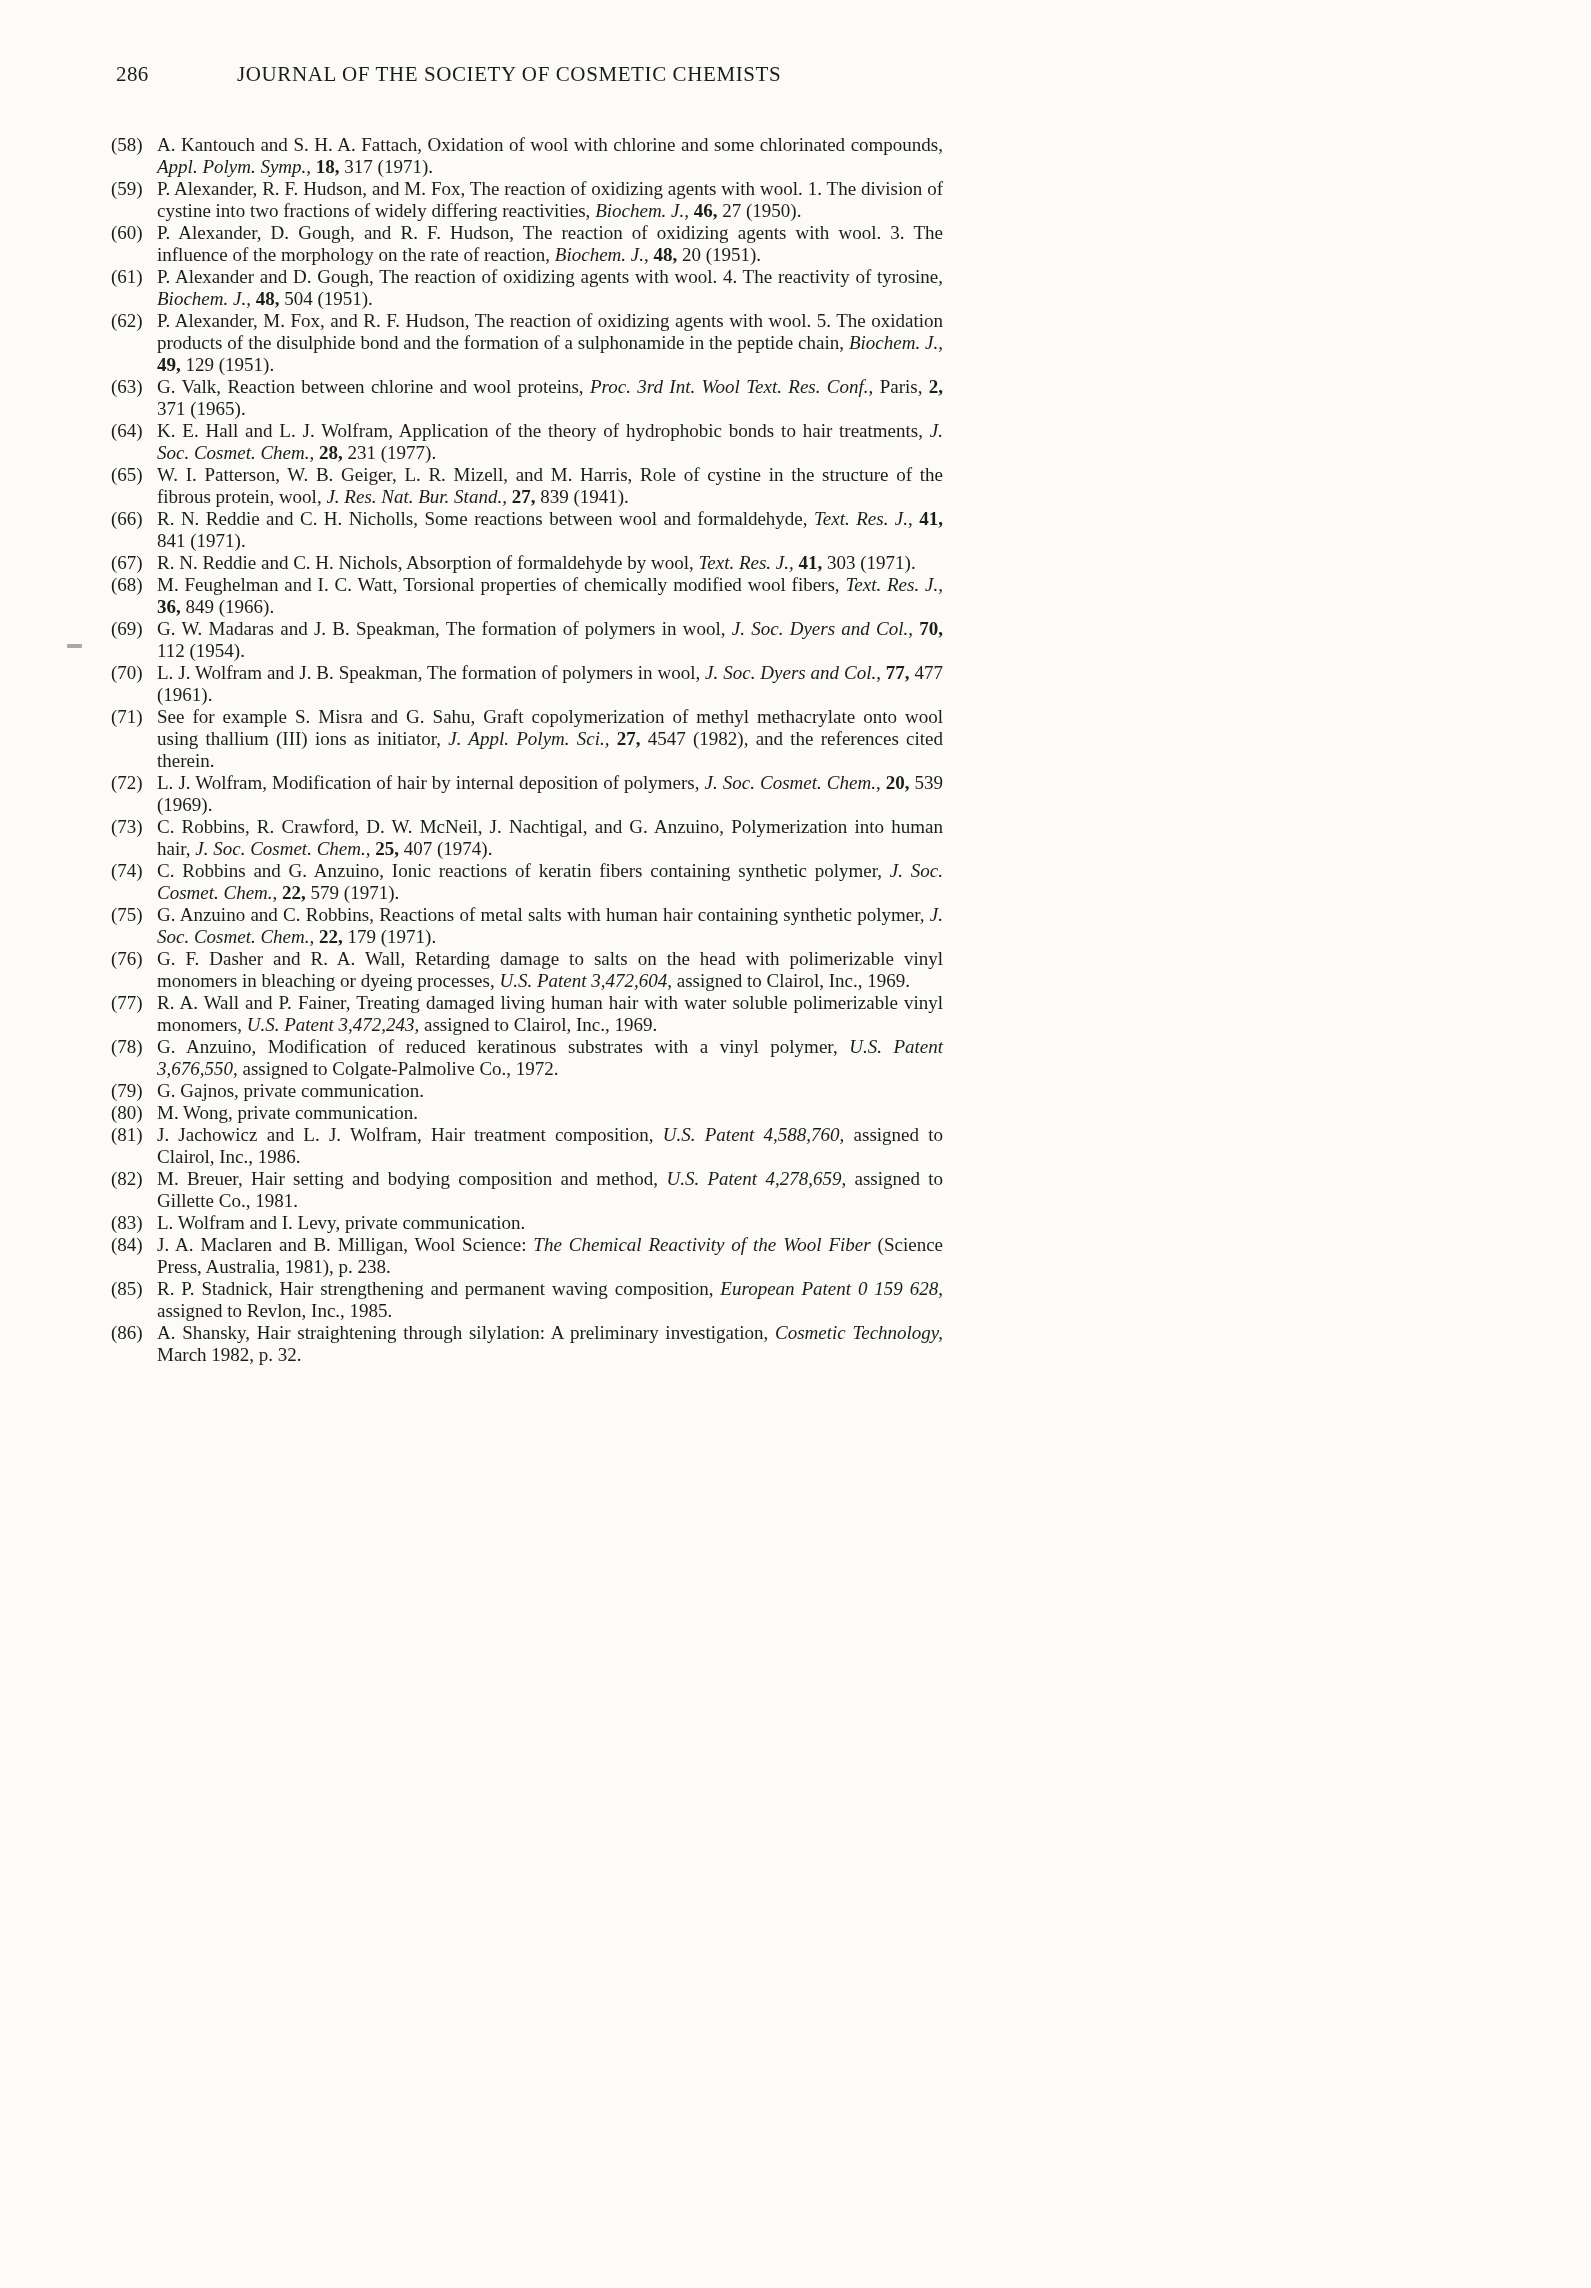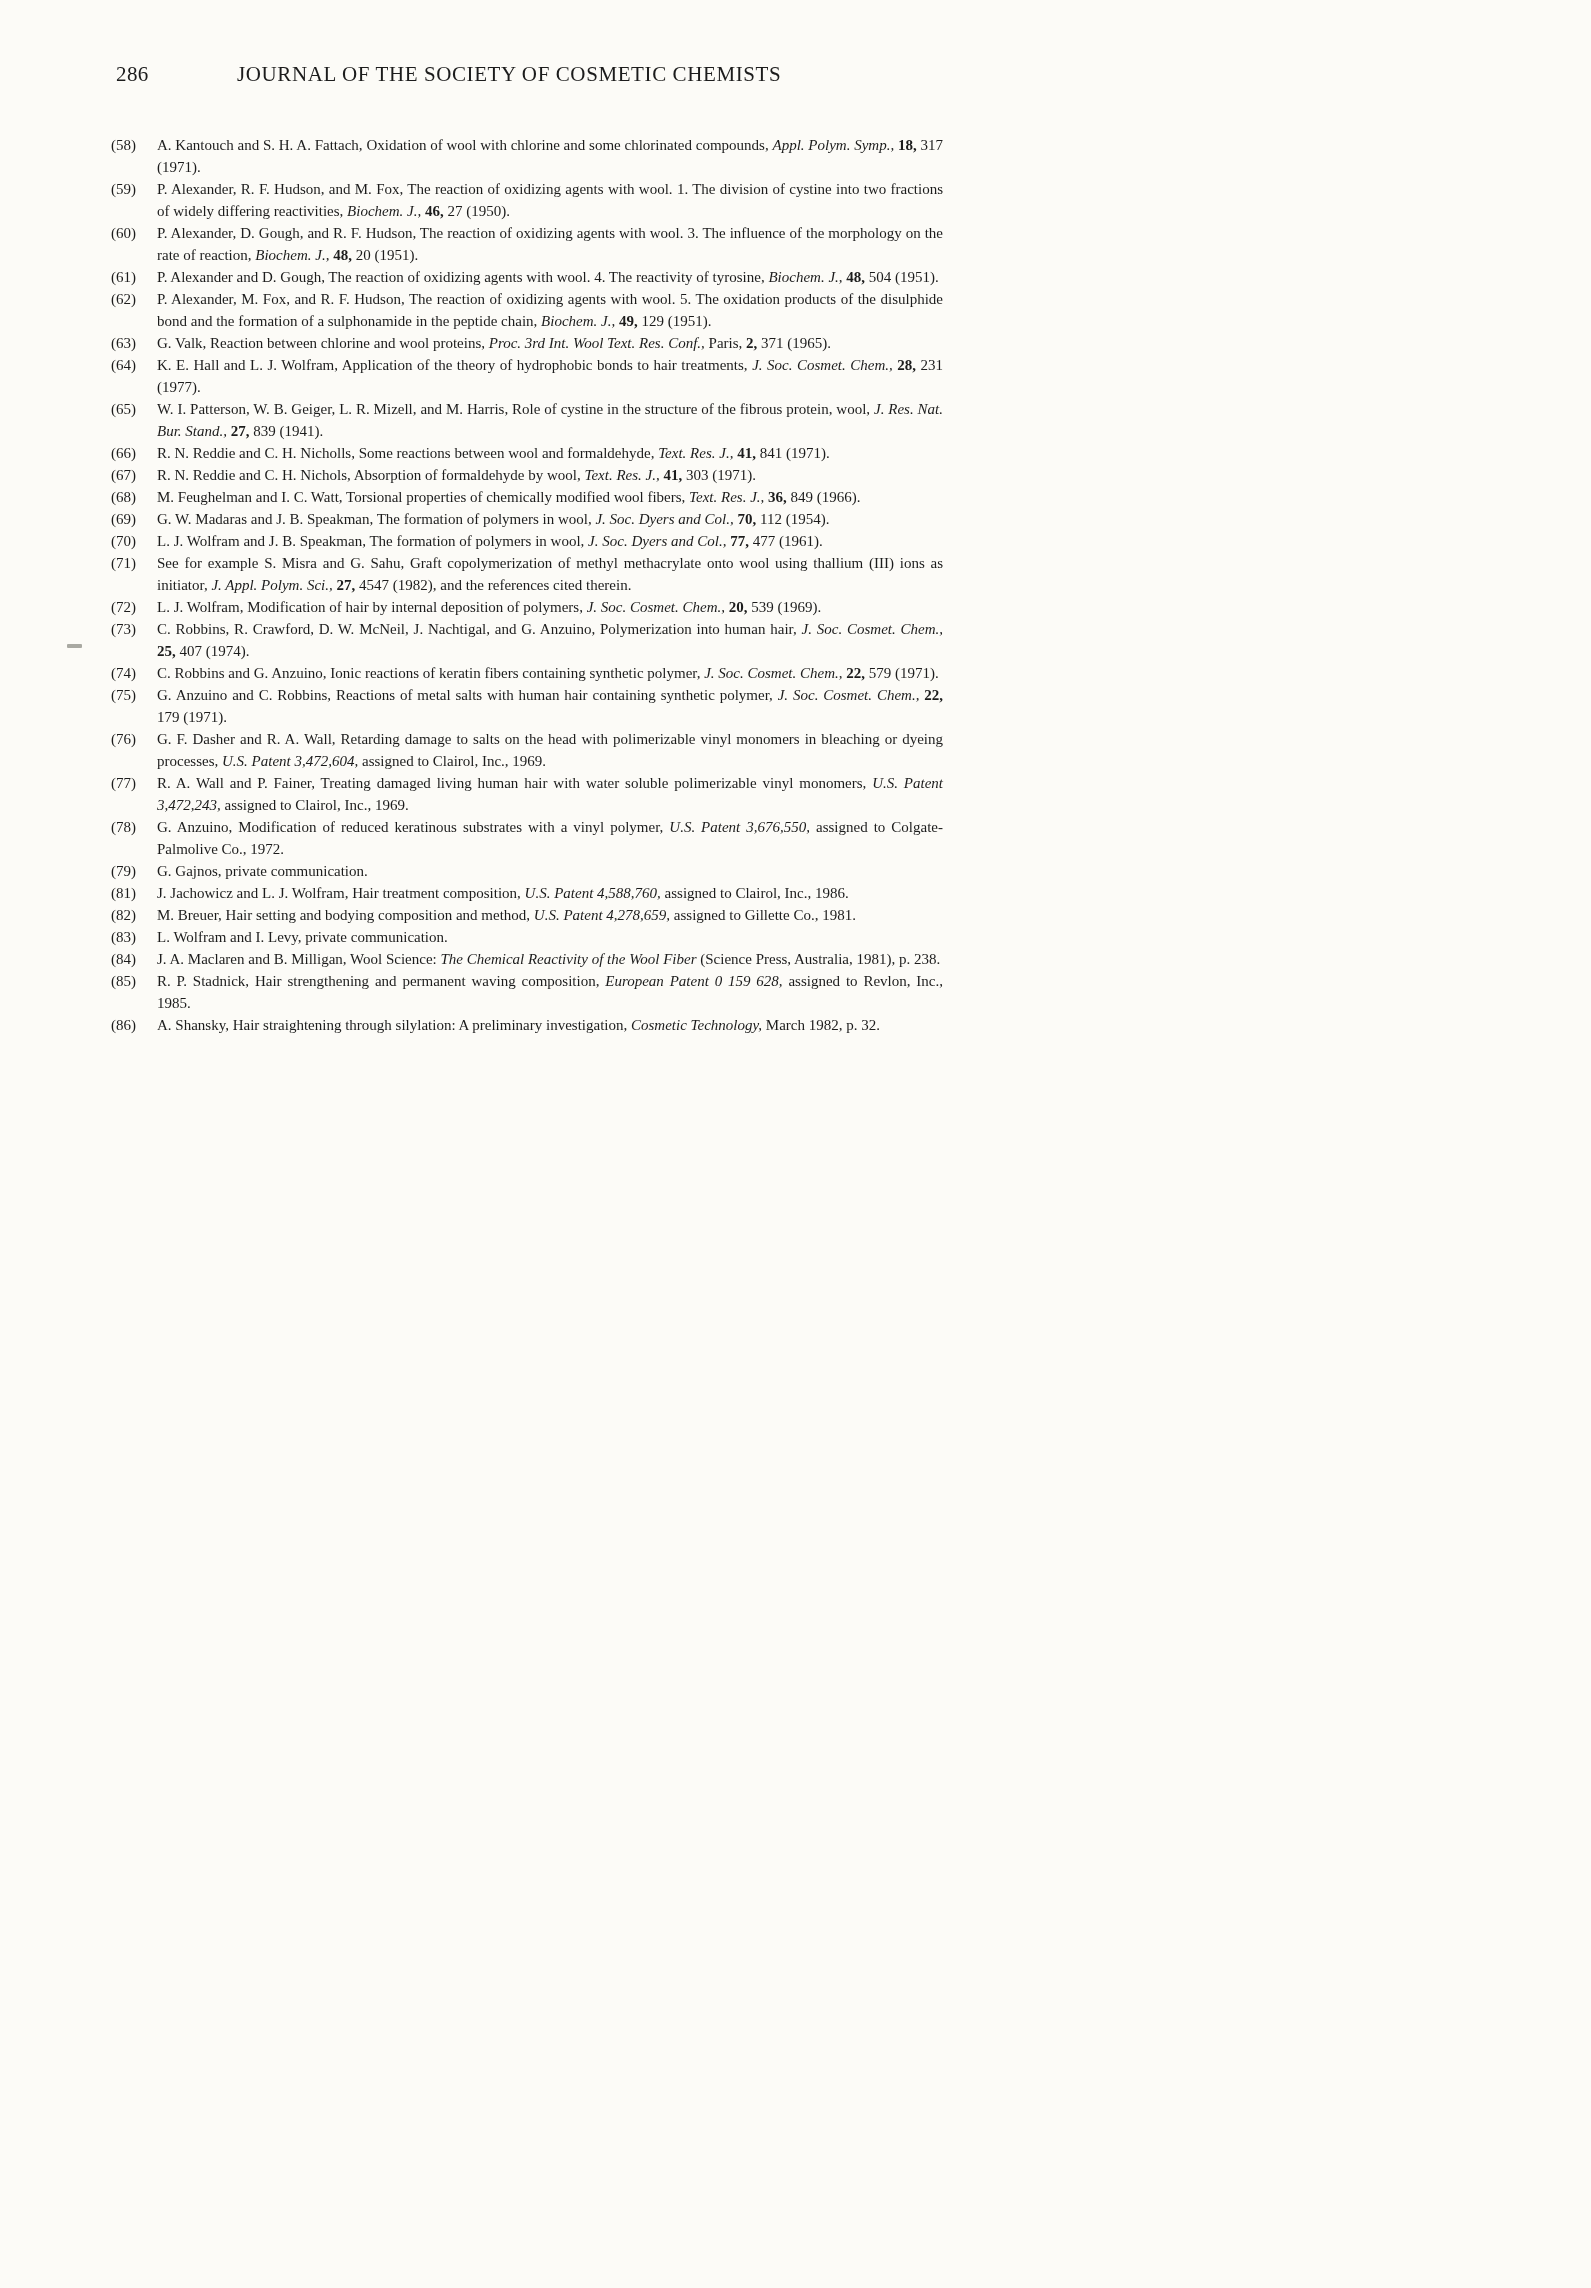--- a/index.html
+++ b/index.html
@@ -37,21 +37,21 @@
     font-weight: normal;
     letter-spacing: 0.6px;
     white-space: nowrap;
     text-align: center;
   }
   .references {
     position: absolute;
     left: 111px;
     top: 134px;
     width: 832px;
-    font-size: 15px;
+    font-size: 19px;
     line-height: 22px;
     text-align: justify;
   }
   .ref {
     position: relative;
     padding-left: 46px;
   }
   .ref-num {
     position: absolute;
     left: 0;
@@ -98,20 +98,21 @@
       <div class="ref"><span class="ref-num">(70)</span><span class="ref-text"><span>L. J. Wolfram and J. B. Speakman, The formation of polymers in wool, </span><em>J. Soc. Dyers and Col., </em><strong>77, </strong><span>477 (1961).</span></span></div>
       <div class="ref"><span class="ref-num">(71)</span><span class="ref-text"><span>See for example S. Misra and G. Sahu, Graft copolymerization of methyl methacrylate onto wool using thallium (III) ions as initiator, </span><em>J. Appl. Polym. Sci., </em><strong>27, </strong><span>4547 (1982), and the references cited therein.</span></span></div>
       <div class="ref"><span class="ref-num">(72)</span><span class="ref-text"><span>L. J. Wolfram, Modification of hair by internal deposition of polymers, </span><em>J. Soc. Cosmet. Chem., </em><strong>20, </strong><span>539 (1969).</span></span></div>
       <div class="ref"><span class="ref-num">(73)</span><span class="ref-text"><span>C. Robbins, R. Crawford, D. W. McNeil, J. Nachtigal, and G. Anzuino, Polymerization into human hair, </span><em>J. Soc. Cosmet. Chem., </em><strong>25, </strong><span>407 (1974).</span></span></div>
       <div class="ref"><span class="ref-num">(74)</span><span class="ref-text"><span>C. Robbins and G. Anzuino, Ionic reactions of keratin fibers containing synthetic polymer, </span><em>J. Soc. Cosmet. Chem., </em><strong>22, </strong><span>579 (1971).</span></span></div>
       <div class="ref"><span class="ref-num">(75)</span><span class="ref-text"><span>G. Anzuino and C. Robbins, Reactions of metal salts with human hair containing synthetic polymer, </span><em>J. Soc. Cosmet. Chem., </em><strong>22, </strong><span>179 (1971).</span></span></div>
       <div class="ref"><span class="ref-num">(76)</span><span class="ref-text"><span>G. F. Dasher and R. A. Wall, Retarding damage to salts on the head with polimerizable vinyl monomers in bleaching or dyeing processes, </span><em>U.S. Patent 3,472,604, </em><span>assigned to Clairol, Inc., 1969.</span></span></div>
       <div class="ref"><span class="ref-num">(77)</span><span class="ref-text"><span>R. A. Wall and P. Fainer, Treating damaged living human hair with water soluble polimerizable vinyl monomers, </span><em>U.S. Patent 3,472,243, </em><span>assigned to Clairol, Inc., 1969.</span></span></div>
       <div class="ref"><span class="ref-num">(78)</span><span class="ref-text"><span>G. Anzuino, Modification of reduced keratinous substrates with a vinyl polymer, </span><em>U.S. Patent 3,676,550, </em><span>assigned to Colgate-Palmolive Co., 1972.</span></span></div>
       <div class="ref"><span class="ref-num">(79)</span><span class="ref-text"><span>G. Gajnos, private communication.</span></span></div>
+      <div class="ref"><span class="ref-num">(80)</span><span class="ref-text"><span>M. Wong, private communication.</span></span></div>
       <div class="ref"><span class="ref-num">(81)</span><span class="ref-text"><span>J. Jachowicz and L. J. Wolfram, Hair treatment composition, </span><em>U.S. Patent 4,588,760, </em><span>assigned to Clairol, Inc., 1986.</span></span></div>
       <div class="ref"><span class="ref-num">(82)</span><span class="ref-text"><span>M. Breuer, Hair setting and bodying composition and method, </span><em>U.S. Patent 4,278,659, </em><span>assigned to Gillette Co., 1981.</span></span></div>
       <div class="ref"><span class="ref-num">(83)</span><span class="ref-text"><span>L. Wolfram and I. Levy, private communication.</span></span></div>
       <div class="ref"><span class="ref-num">(84)</span><span class="ref-text"><span>J. A. Maclaren and B. Milligan, Wool Science: </span><em>The Chemical Reactivity of the Wool Fiber </em><span>(Science Press, Australia, 1981), p. 238.</span></span></div>
       <div class="ref"><span class="ref-num">(85)</span><span class="ref-text"><span>R. P. Stadnick, Hair strengthening and permanent waving composition, </span><em>European Patent 0 159 628, </em><span>assigned to Revlon, Inc., 1985.</span></span></div>
       <div class="ref"><span class="ref-num">(86)</span><span class="ref-text"><span>A. Shansky, Hair straightening through silylation: A preliminary investigation, </span><em>Cosmetic Technology, </em><span>March 1982, p. 32.</span></span></div>
     </main>
 
 </div>
 

